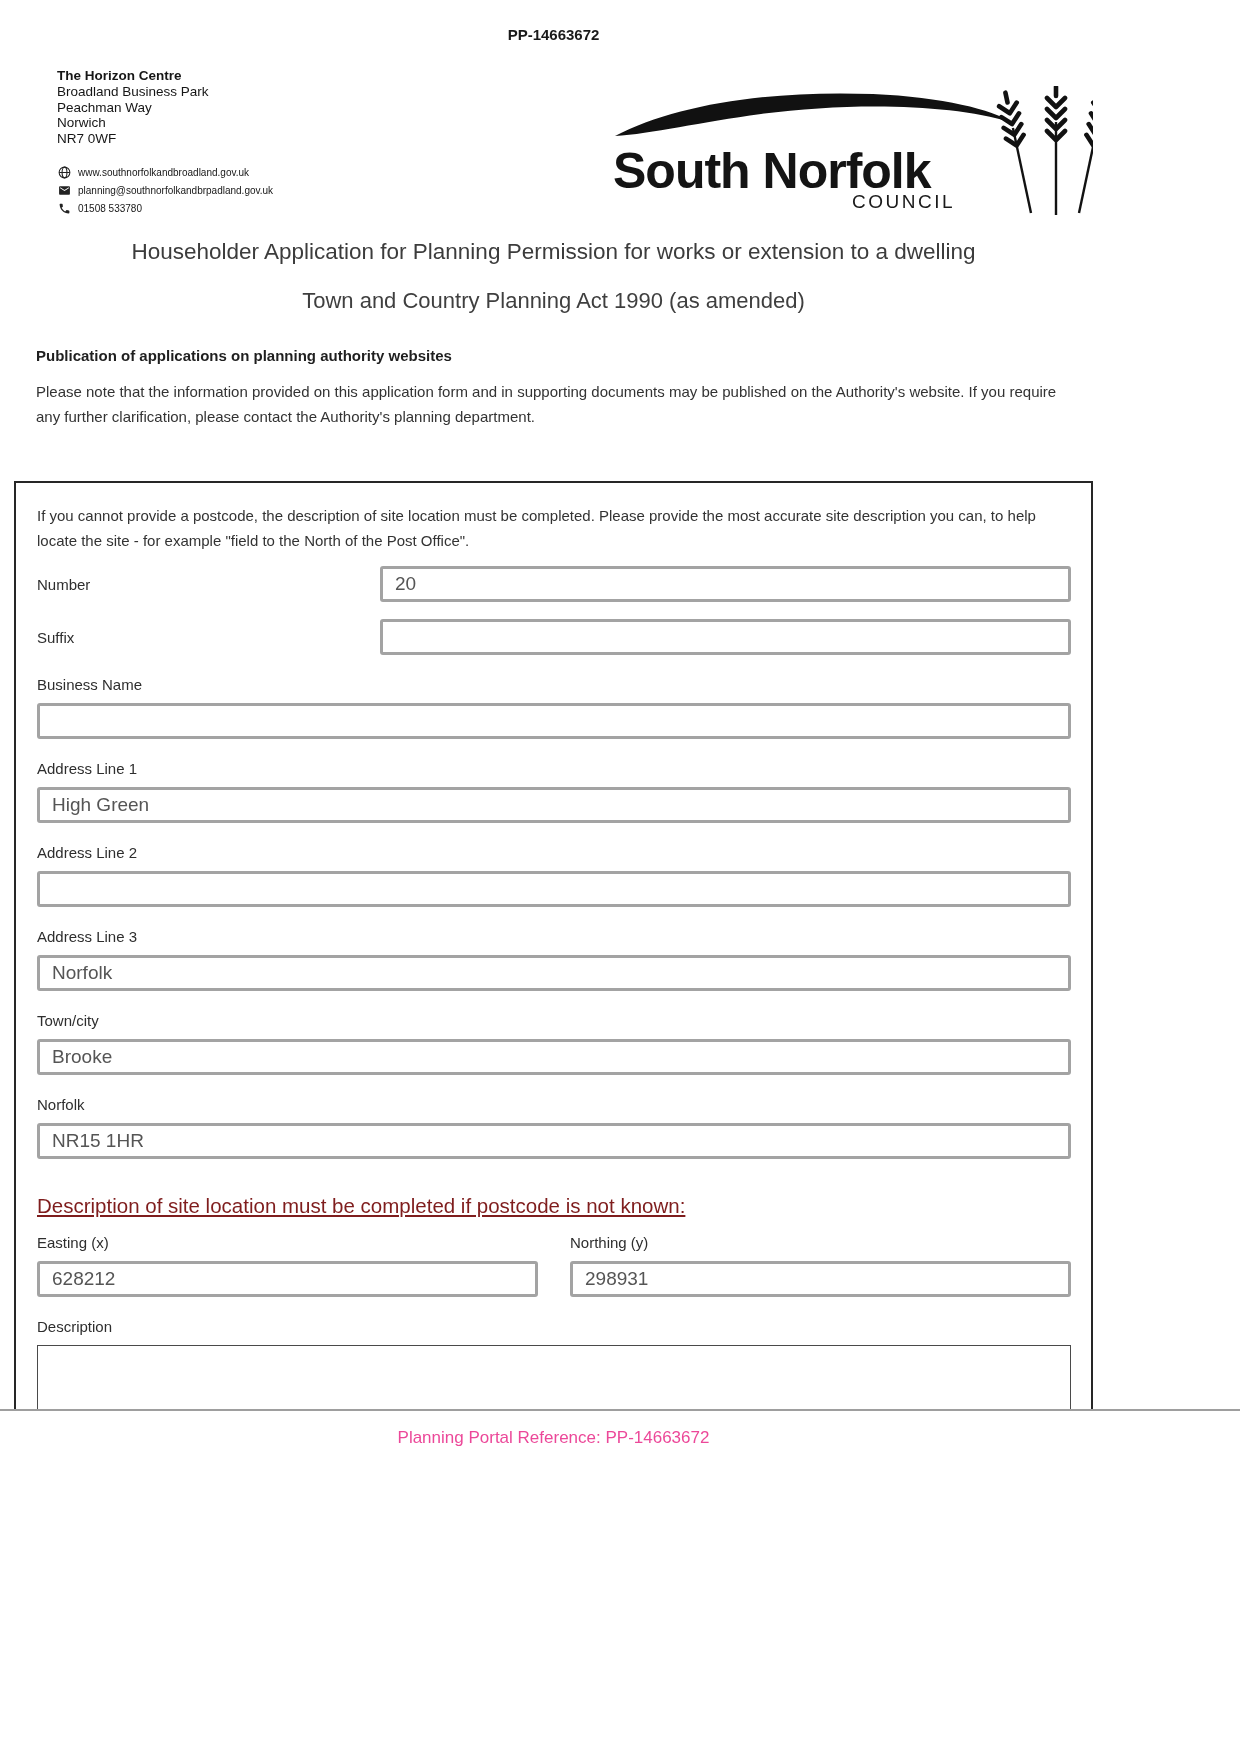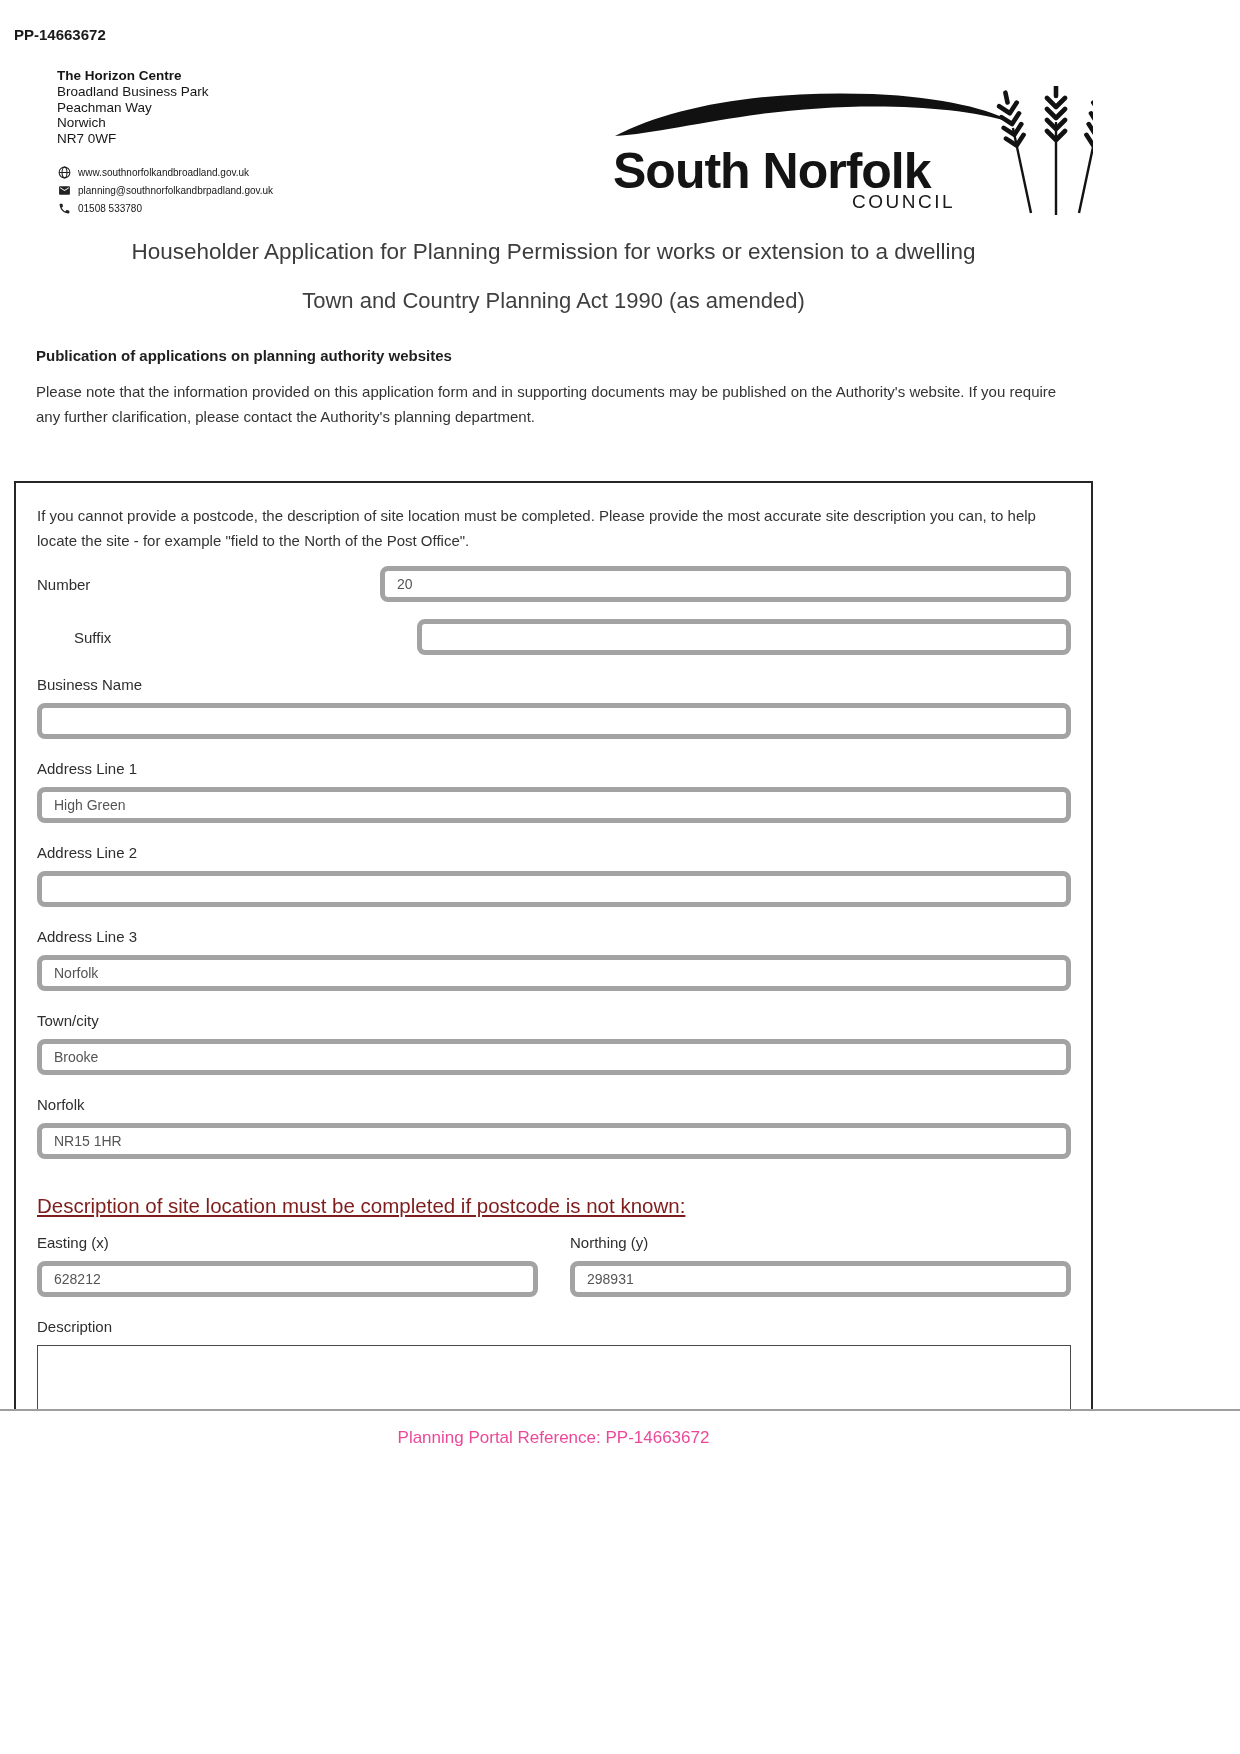--- a/index.html
+++ b/index.html
@@ -6,21 +6,21 @@
   body {
     width: 1240px; height: 1754px;
     font-family: "Liberation Sans", sans-serif;
     color: #1c1c1c;
     position: relative;
     overflow: hidden;
   }
   .content { margin-left: 14px; width: 1079px; position: relative; }
 
   
-  .top-ref { padding-top: 26px; text-align: left; font-size: 15px; line-height: 18px; font-weight: bold; color: #1a1a1a; }
+  .top-ref { padding-top: 26px; text-align: center; font-size: 15px; line-height: 18px; font-weight: bold; color: #1a1a1a; }
 
   
   .header-row { margin-top: 24px; display: flex; justify-content: space-between; align-items: flex-start; }
   .addr-col { padding-left: 43px; }
   .addr-line { font-size: 13.5px; line-height: 15.8px; color: #161616; }
   .addr-bold { font-weight: bold; }
   .contacts { margin-top: 18px; }
   .contact-row { display: flex; align-items: center; height: 16px; margin-top: 2px; }
   .cicon { width: 14px; display: inline-flex; justify-content: center; margin-right: 7px; }
   .cicon svg { width: 13px; height: 13px; display: block; }
@@ -44,27 +44,27 @@
     padding: 0 20px 0 21px;
     box-sizing: border-box;
   }
   .section-heading { margin-top: 23px; font-size: 21px; line-height: 26px; font-weight: bold; color: #2e2e2e; }
   .disclaimer { margin-top: 15px; font-size: 15px; line-height: 19px; color: #333333; }
   .disclaimer .b { font-weight: bold; color: #222222; }
   .intro { margin-top: 20px; font-size: 15px; line-height: 25px; color: #333333; }
 
   .inline-field { display: grid; grid-template-columns: 343px 1fr; align-items: center; }
   .if-1 { margin-top: 13px; }
-  .if-2 { margin-top: 17px; margin-left: 37px; }
+  .if-2 { margin-top: 17px; }
   .inline-field label, .field-group label { font-size: 15px; line-height: 19px; color: #2e2e2e; }
 
   input.text {
     height: 36px; width: 100%; box-sizing: border-box;
-    border: 5px solid #a3a3a3; border-radius: 8px; background: #ffffff;
-    font-family: "Liberation Sans", sans-serif; font-size: 14px; color: #555555;
+    border: 3px solid #a3a3a3; border-radius: 3px; background: #ffffff;
+    font-family: "Liberation Sans", sans-serif; font-size: 19px; color: #555555;
     padding: 0 12px;
   }
   .field-group { margin-top: 20px; }
   .field-group label { display: block; margin-bottom: 9px; }
 
   .desc-heading { margin-top: 34px; font-size: 20.5px; line-height: 25px; color: #7f1d1d; text-decoration: underline; }
   .coord-row { display: grid; grid-template-columns: 501px 501px; column-gap: 32px; margin-top: -5px; }
   .coord-row .field-group { margin-top: 20px; }
 
   textarea.big {

